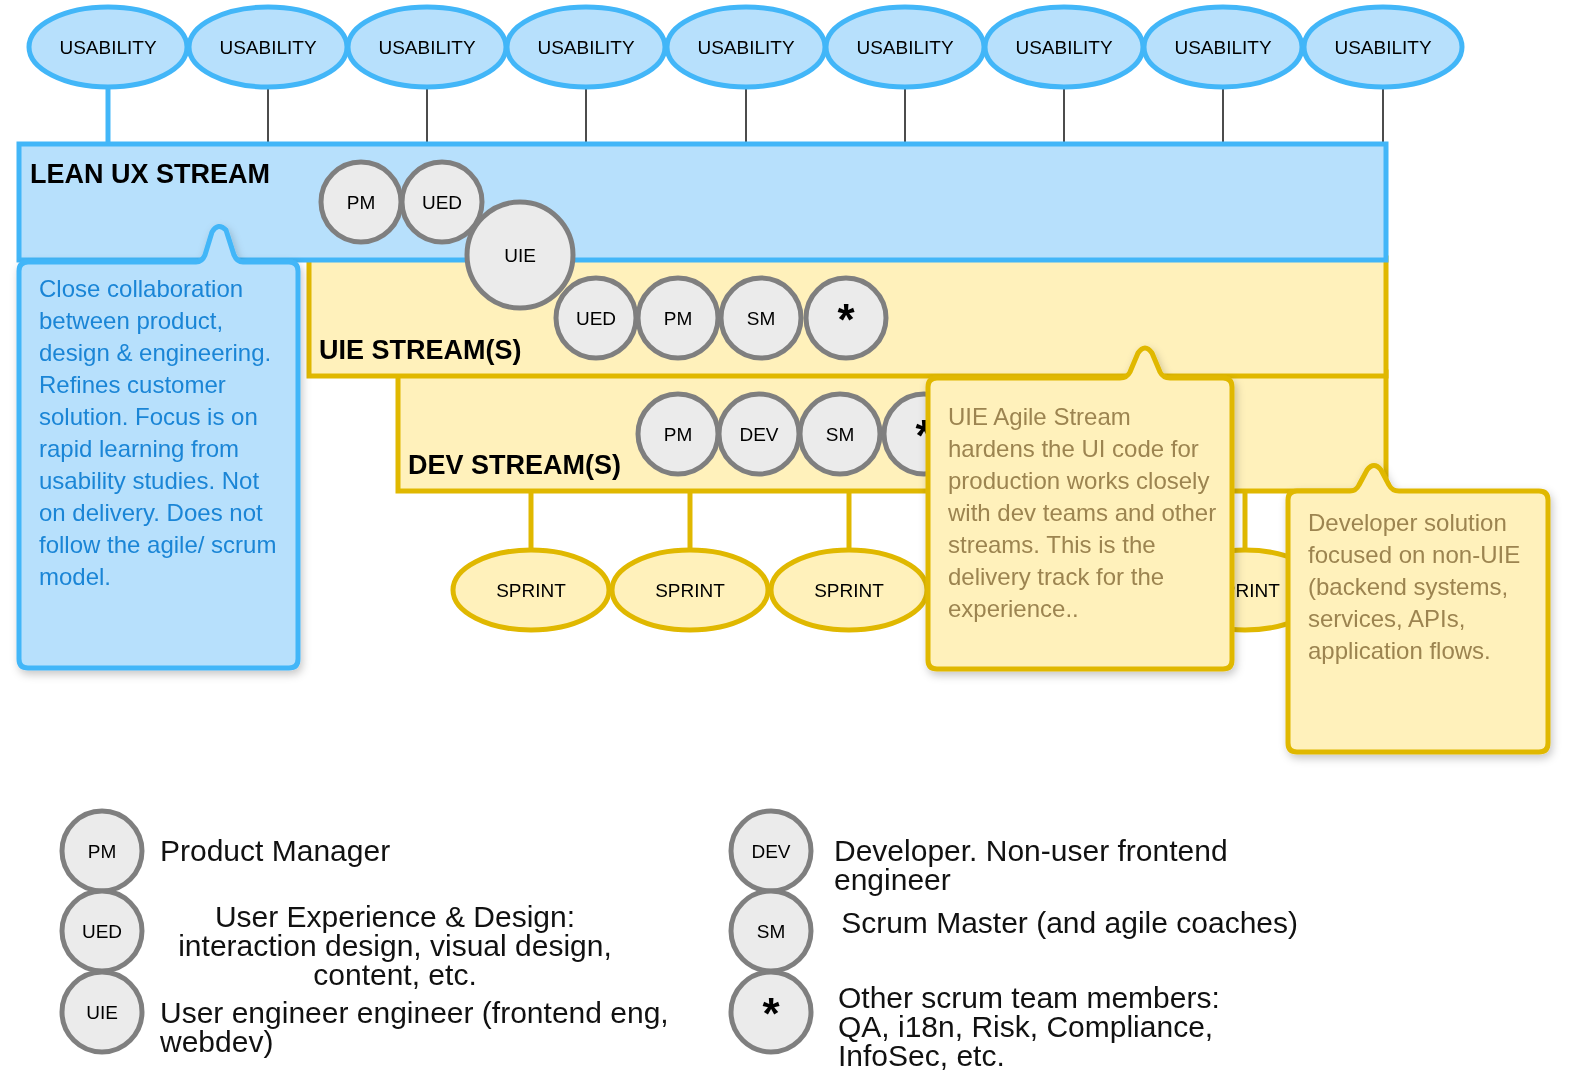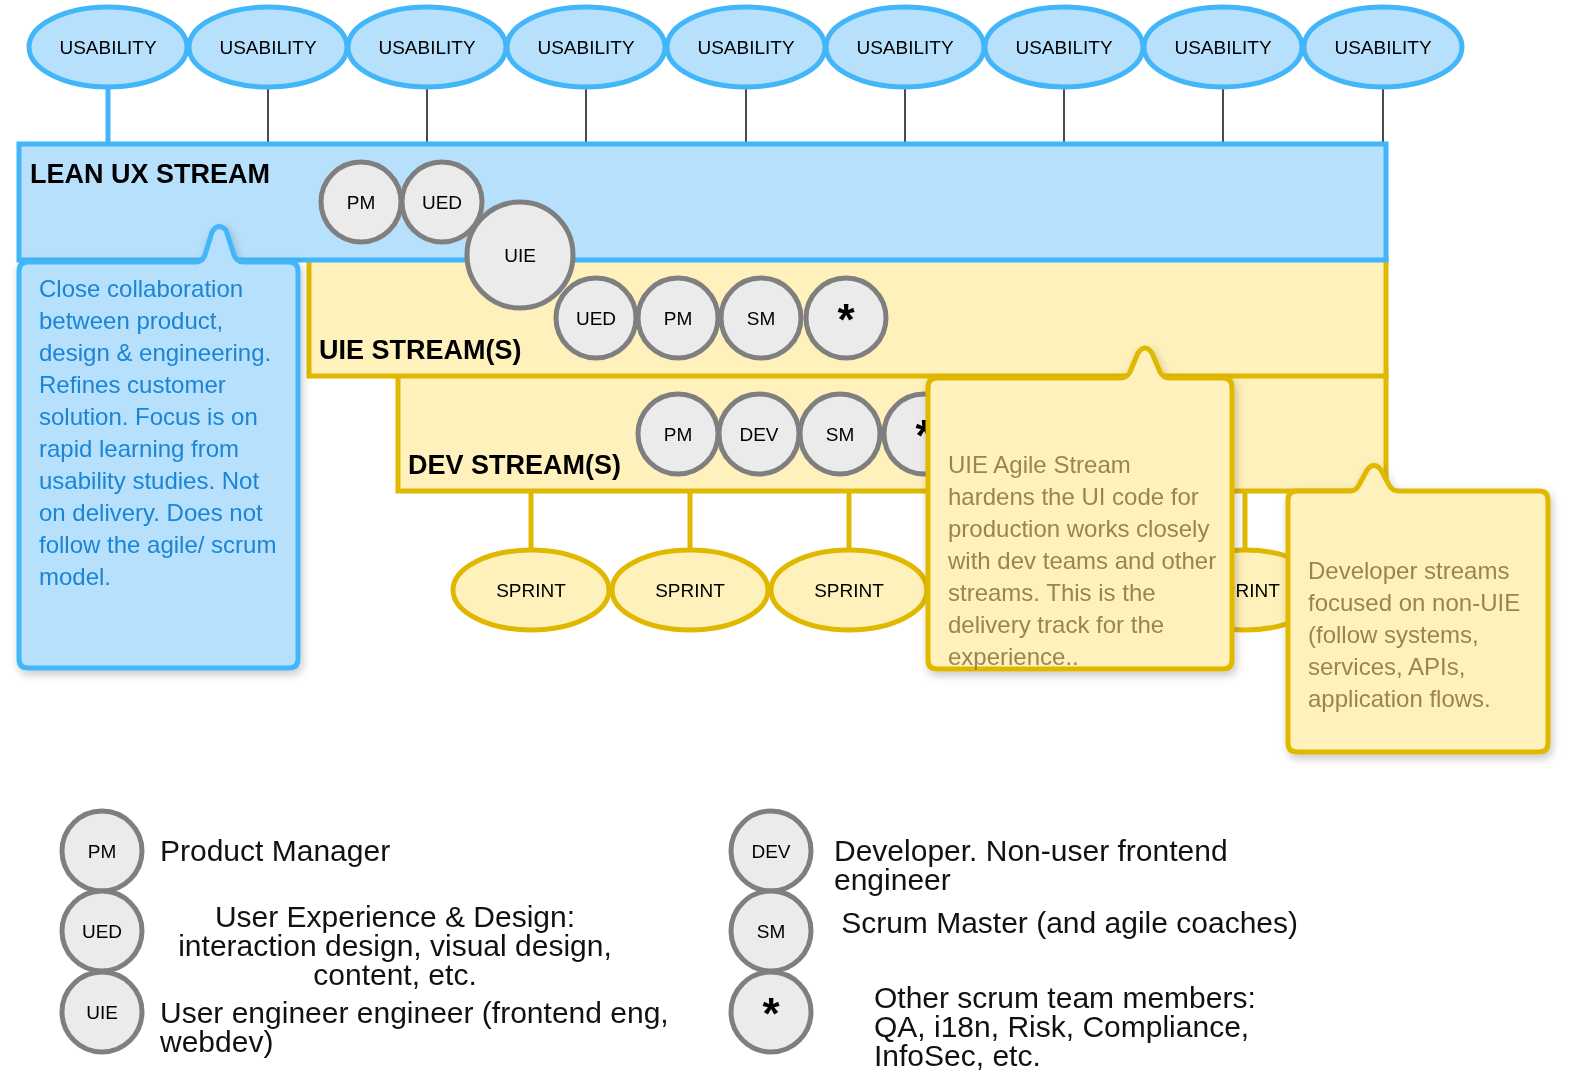--- a/index.html
+++ b/index.html
@@ -7,21 +7,21 @@
          font-family: "Liberation Sans", sans-serif; }
   svg { position: absolute; left: 0; top: 0; }
   .lbl { font-family: "Liberation Sans", sans-serif; fill: #000; }
   .oval-text { font-size: 19px; }
   .stream-title { font-size: 27px; font-weight: bold; }
   .role-text { font-size: 19px; }
   .star-text { font-size: 44px; font-weight: bold; }
   .callout { position: absolute; box-sizing: border-box; font-weight: normal;
              font-size: 24px; line-height: 32px; }
   .callout-blue { color: #1a85d6; }
-  .callout-yellow { color: #9c8450; margin-top: 48px; }
+  .callout-yellow { color: #9c8450; }
   .legend-text { position: absolute; font-size: 30px; line-height: 29px; color: #111; }
 </style>
 </head>
 <body>
 
 <svg id="diagram" width="1579" height="1080" viewBox="0 0 1579 1080">
   <defs>
     <filter id="shadow" x="-10%" y="-10%" width="130%" height="130%">
       <feDropShadow dx="2" dy="4" stdDeviation="4" flood-color="#000" flood-opacity="0.22"></feDropShadow>
     </filter>
@@ -190,20 +190,20 @@
       </g>
       <g>
         <circle cx="771" cy="1012" r="40" fill="#ebebeb" stroke="#7f7f7f" stroke-width="5"></circle>
         <text x="771" y="1029" text-anchor="middle" class="lbl star-text">*</text>
       </g>
     </g>
 </svg>
 
 <div class="callout callout-blue" style="left:39px; top:273px; width:250px;">Close collaboration between product, design &amp; engineering. Refines customer solution. Focus is on rapid learning from usability studies. Not on delivery. Does not follow the agile/ scrum model.</div>
 <div class="callout callout-yellow" style="left:948px; top:401px; width:270px;">UIE Agile Stream hardens the UI code for production works closely with dev teams and other streams. This is the delivery track for the experience..</div>
-<div class="callout callout-yellow" style="left:1308px; top:507px; width:230px;">Developer streams focused on non-UIE (follow systems, services, APIs, application flows.</div>
+<div class="callout callout-yellow" style="left:1308px; top:507px; width:230px;">Developer solution focused on non-UIE (backend systems, services, APIs, application flows.</div>
 
 <div class="legend-text" style="left:160px; top:836px; width:520px;">Product Manager</div>
 <div class="legend-text" style="left:160px; top:902px; width:470px;text-align:center;">User Experience &amp; Design: interaction design, visual design, content, etc.</div>
 <div class="legend-text" style="left:160px; top:998px; width:560px;">User engineer engineer (frontend eng, webdev)</div>
 <div class="legend-text" style="left:834px; top:836px; width:460px;">Developer. Non-user frontend engineer</div>
 <div class="legend-text" style="left:838px; top:908px; width:460px;text-align:right;">Scrum Master (and agile coaches)</div>
-<div class="legend-text" style="left:838px; top:983px; width:420px;margin-left:36px;">Other scrum team members: QA, i18n, Risk, Compliance, InfoSec, etc.</div>
+<div class="legend-text" style="left:838px; top:983px; width:420px;">Other scrum team members: QA, i18n, Risk, Compliance, InfoSec, etc.</div>
 
 </body></html>

